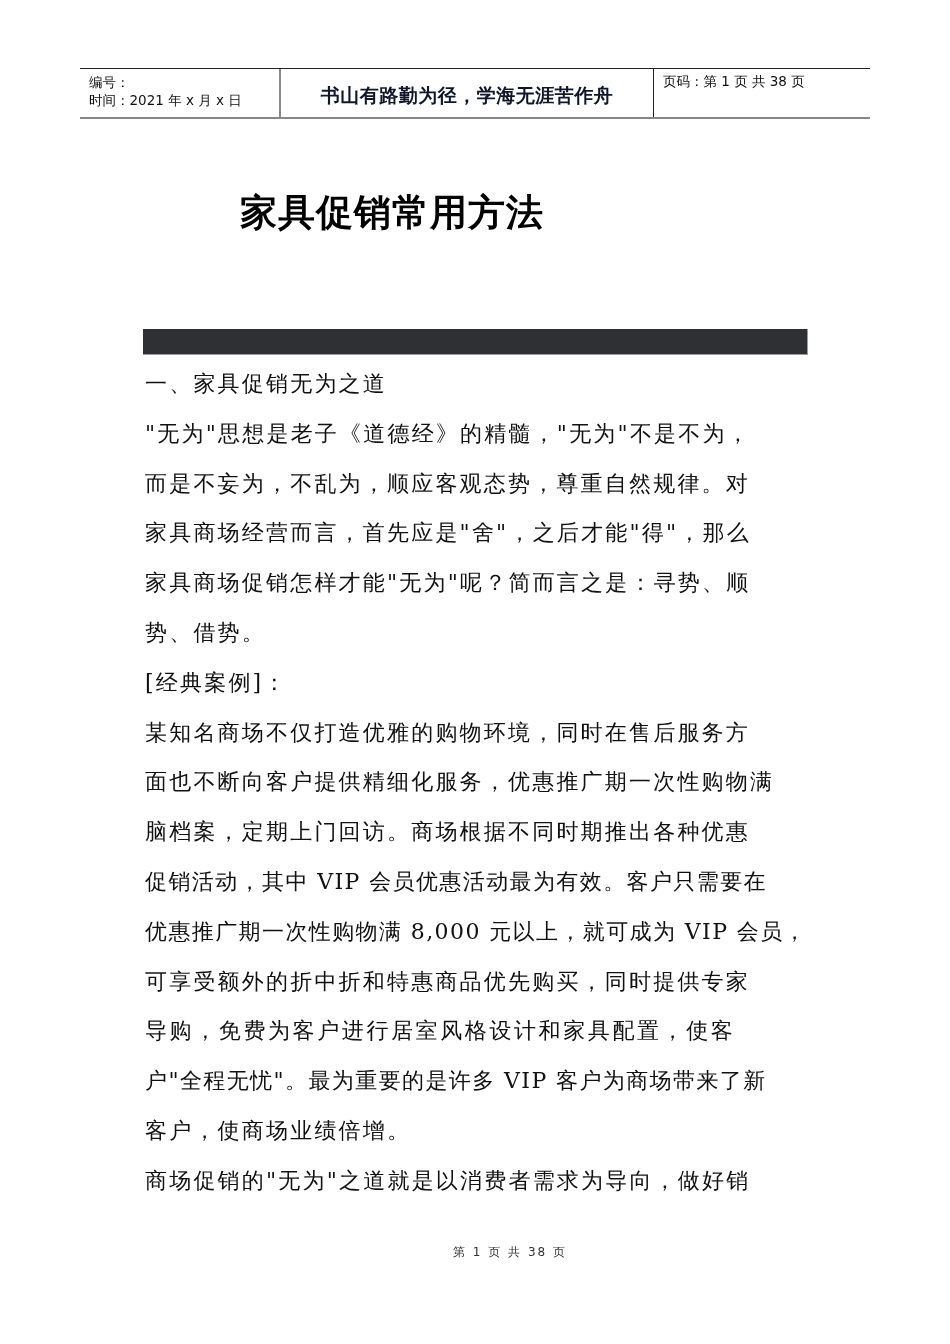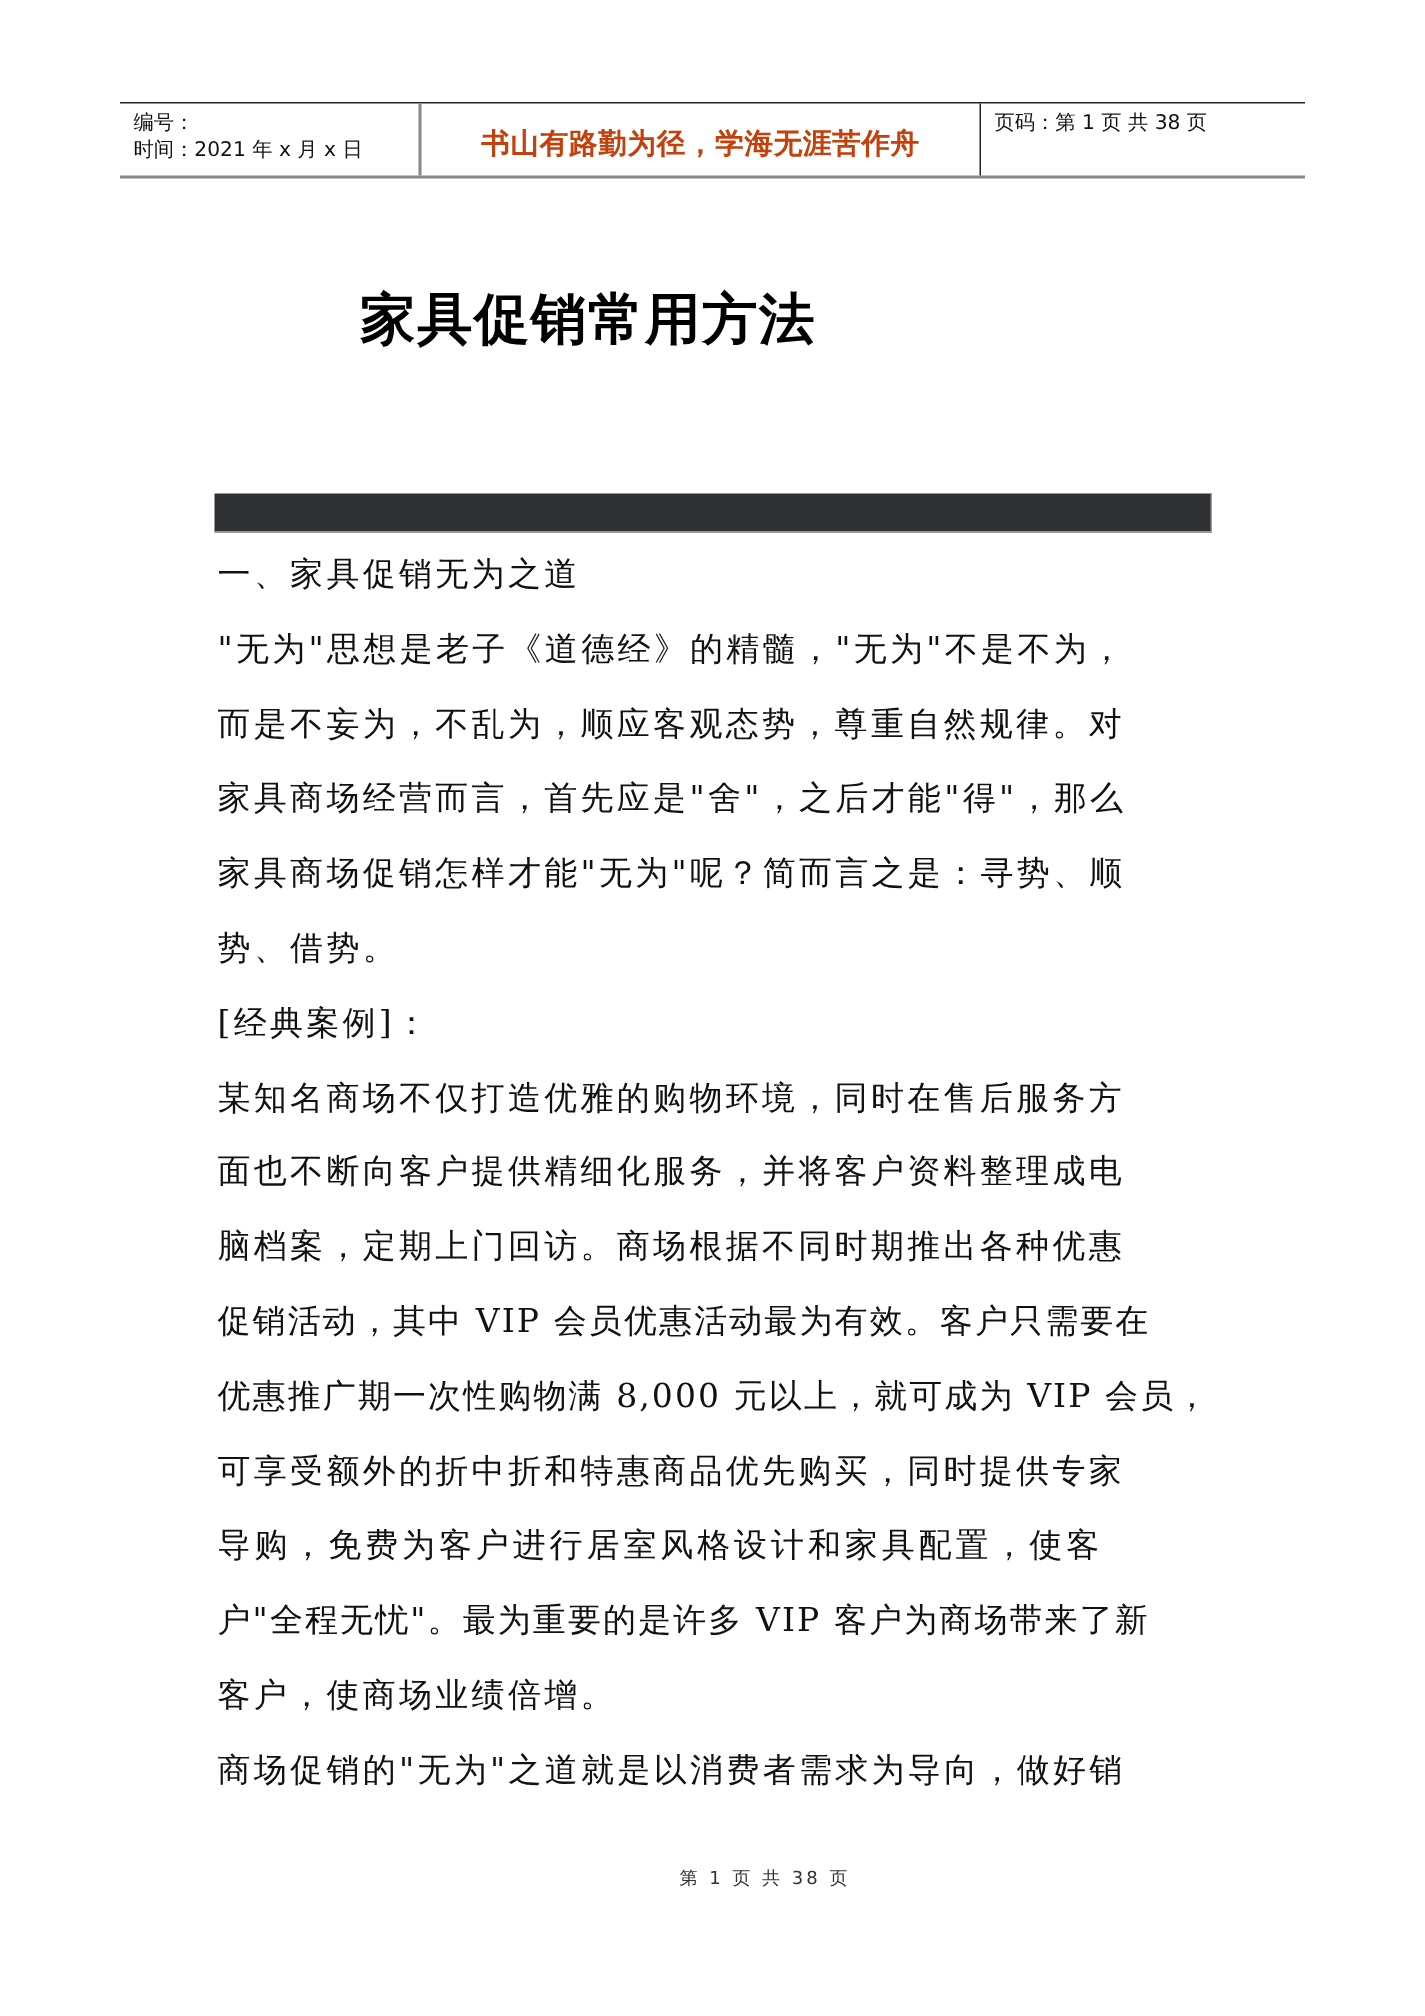--- a/index.html
+++ b/index.html
@@ -49,21 +49,21 @@
     }
     .hcell.mid {
       width: 373px;
       border-right: 1px solid #222222;
       display: flex;
       align-items: center;
       justify-content: center;
       padding-top: 6px;
     }
     .motto {
-      color: #c2410c;
+      color: #0f172a;
       font-family: "DejaVu Sans", "Liberation Sans", sans-serif;
       font-size: 19px;
       font-weight: bold;
       letter-spacing: 0.5px;
       white-space: nowrap;
     }
     .hcell.right {
       flex: 1;
       display: flex;
       align-items: flex-start;
@@ -154,21 +154,21 @@
 
   <div class="body-text">
     <div class="line">一、家具促销无为之道</div>
     <div class="line">"无为"思想是老子《道德经》的精髓，"无为"不是不为，</div>
     <div class="line">而是不妄为，不乱为，顺应客观态势，尊重自然规律。对</div>
     <div class="line">家具商场经营而言，首先应是"舍"，之后才能"得"，那么</div>
     <div class="line">家具商场促销怎样才能"无为"呢？简而言之是：寻势、顺</div>
     <div class="line">势、借势。</div>
     <div class="line">[经典案例]：</div>
     <div class="line">某知名商场不仅打造优雅的购物环境，同时在售后服务方</div>
-    <div class="line">面也不断向客户提供精细化服务，并将客户资料整理成电</div>
+    <div class="line">面也不断向客户提供精细化服务，优惠推广期一次性购物满</div>
     <div class="line">脑档案，定期上门回访。商场根据不同时期推出各种优惠</div>
     <div class="line tight">促销活动，其中 VIP 会员优惠活动最为有效。客户只需要在</div>
     <div class="line tight">优惠推广期一次性购物满 8,000 元以上，就可成为 VIP 会员，</div>
     <div class="line">可享受额外的折中折和特惠商品优先购买，同时提供专家</div>
     <div class="line wide">导购，免费为客户进行居室风格设计和家具配置，使客</div>
     <div class="line tight">户"全程无忧"。最为重要的是许多 VIP 客户为商场带来了新</div>
     <div class="line">客户，使商场业绩倍增。</div>
     <div class="line">商场促销的"无为"之道就是以消费者需求为导向，做好销</div>
   </div>
 

